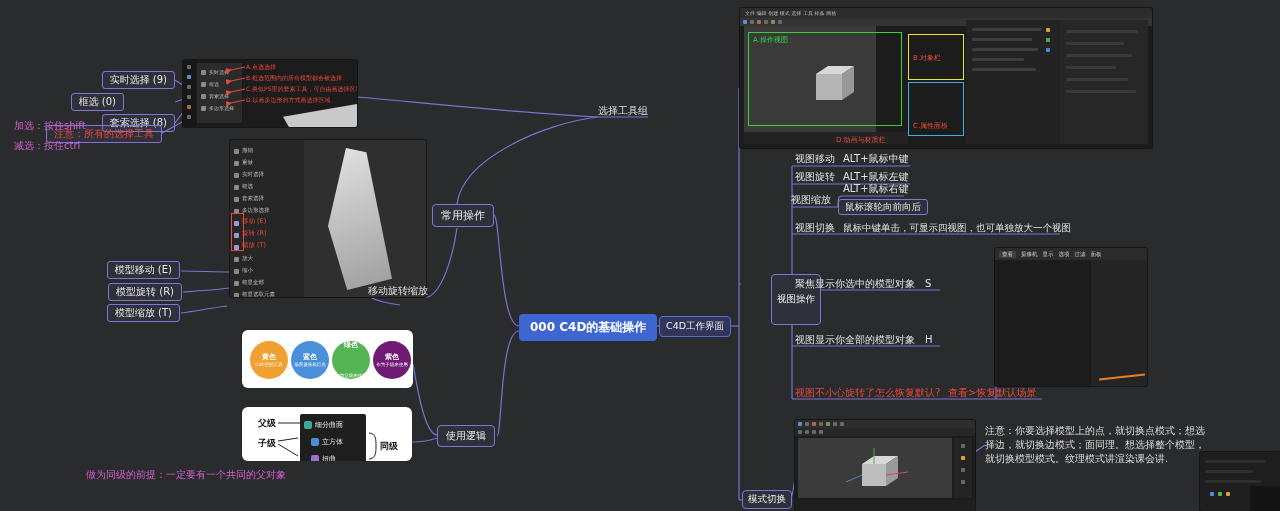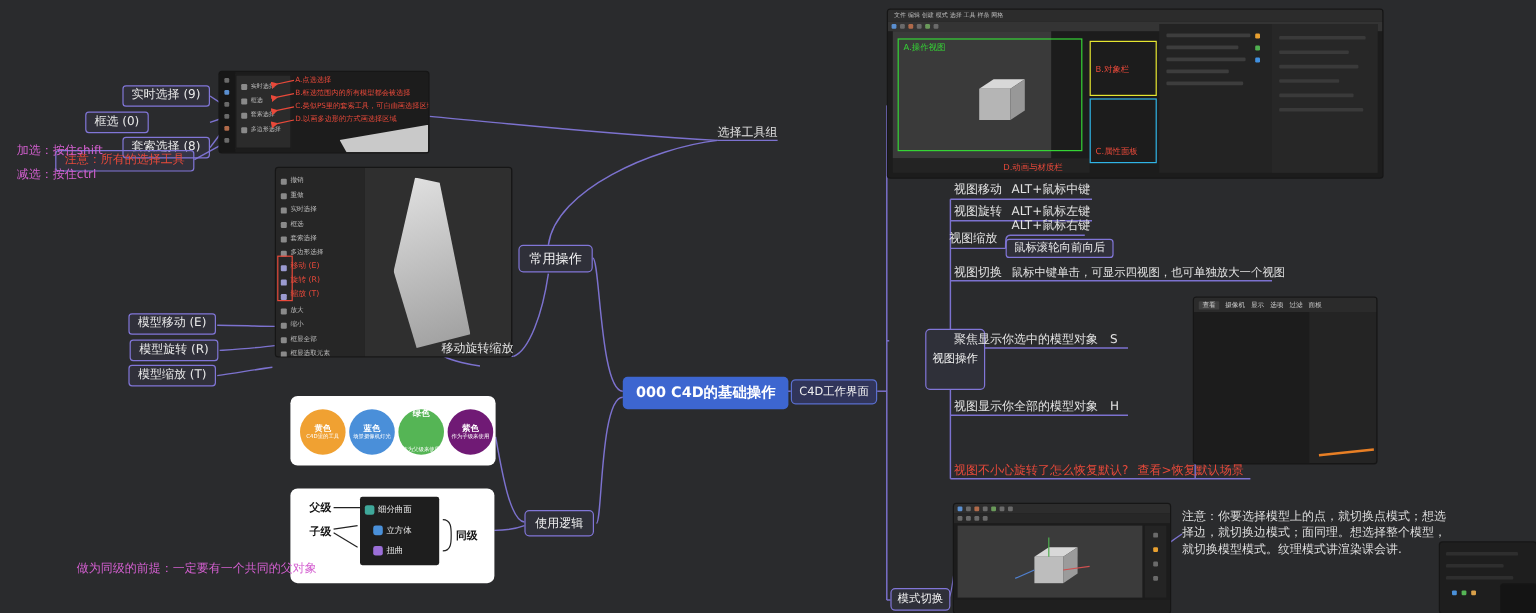--- a/index.html
+++ b/index.html
@@ -235,21 +235,21 @@
     <div class="circle" style="left: 90px; background: rgb(85, 181, 85); justify-content: space-between;">
       <span class="cname">绿色</span>
       <span class="cdesc">作为父级来使用</span>
     </div>
     <div class="circle" style="left: 131px; background: #701a75;">
       <span class="cname">紫色</span>
       <span class="cdesc">作为子级来使用</span>
     </div>
   </div>
 
-  <div class="wcard" style="left:242px;top:407px;width:170px;height:79px">
+  <div class="wcard" style="left:242px;top:407px;width:170px;height:54px">
     <span class="hlabel" style="left:16px;top:10px">父级</span>
     <span class="hlabel" style="left:16px;top:30px">子级</span>
     <span class="hlabel" style="left:138px;top:33px">同级</span>
     <div style="position:absolute;left:58px;top:7px;width:66px;height:57px;background:#1e1e1e;border-radius:2px;padding:2px 0 0 4px">
       <div class="hrow">
           <span class="hicon" style="background:#3fa89a"></span>
           <span>细分曲面</span>
         </div>
       <div class="hrow" style="padding-left:7px">
           <span class="hicon" style="background:#4a90d9"></span>
@@ -263,21 +263,21 @@
     <svg width="170" height="71" style="position:absolute;left:0;top:0">
       <g stroke="#222" stroke-width="1" fill="none">
         <line x1="36" y1="16" x2="58" y2="16"></line>
         <line x1="36" y1="34" x2="56" y2="31"></line>
         <line x1="36" y1="37" x2="56" y2="49"></line>
         <path d="M127 26 C134 26 134 33 134 39 C134 45 134 52 127 52"></path>
       </g>
     </svg>
   </div>
 
-  <span class="t pink" style="left:64px;top:468px">做为同级的前提：一定要有一个共同的父对象</span>
+  <span class="t pink" style="left:86px;top:468px">做为同级的前提：一定要有一个共同的父对象</span>
 
   <div class="shot" style="left:740px;top:8px;width:412px;height:140px">
     <div style="position:absolute;left:0;top:0;width:412px;height:10px;background:#2c2c2c;font-size:5px;color:#bbb;line-height:10px;padding-left:5px;white-space:nowrap">文件 编辑 创建 模式 选择 工具 样条 网格</div>
     <div class="strip" style="left:0;top:10px;width:412px;height:8px;background:#343434">
       <span class="sq" style="background:#5a8fd0"></span>
         <span class="sq"></span>
         <span class="sq" style="background:#b06a4a"></span>
         <span class="sq"></span>
         <span class="sq" style="background:#6a9a5a"></span>
         <span class="sq"></span>

